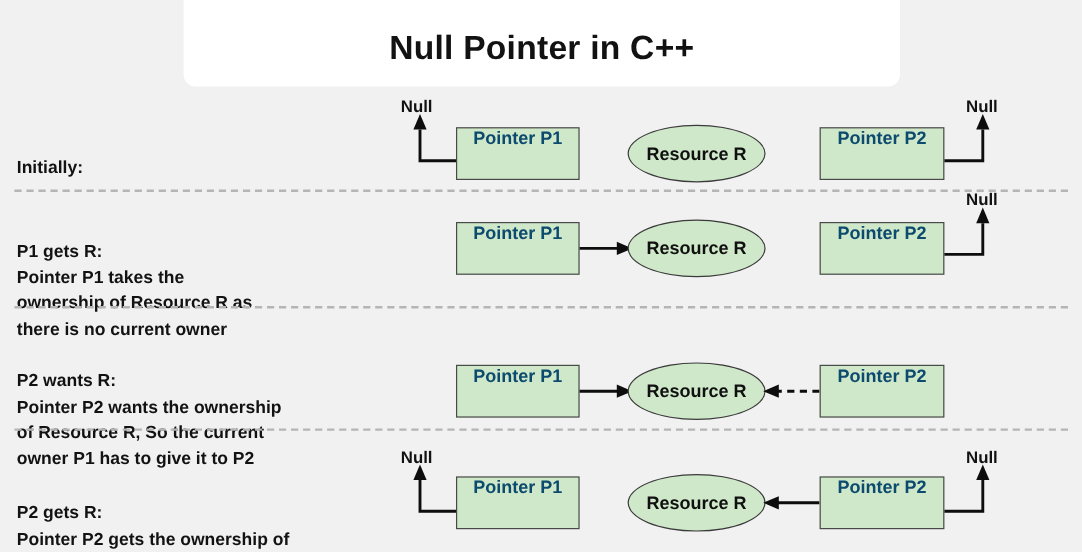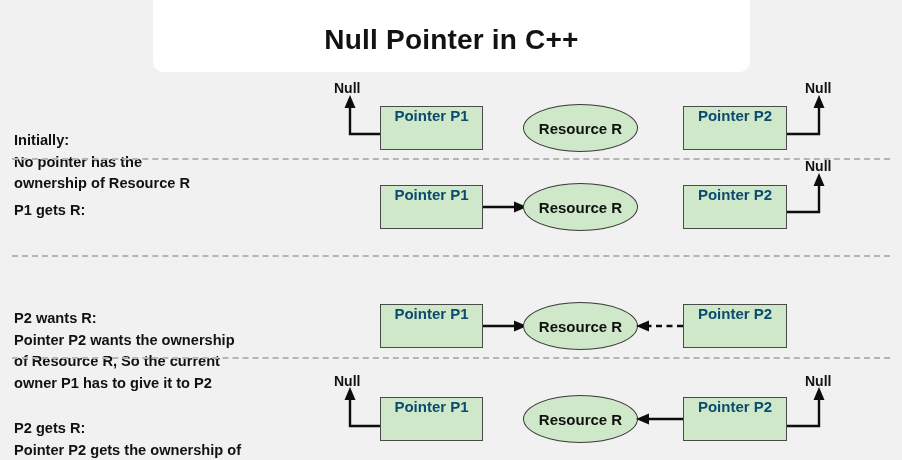--- a/index.html
+++ b/index.html
@@ -125,21 +125,20 @@
 </head>
 <body>
 
 <div id="title-banner">
   <div id="title-text">Null Pointer in C++</div>
 </div>
 
 <div class="row" style="top:0;">
   <div class="row-desc" style="top:86px;">
     <span class="lead">Initially:</span>
-    <span class="body">No pointer has the<br>ownership of Resource R</span>
   </div>
 
   <div class="diagram">
     <div class="null-label" style="left:334px; top:80px;">Null</div>
     <svg class="connector" style="left:340px; top:94px; width:50px; height:46px;">
       <path d="M 42 40 L 10 40 L 10 14"></path>
       <polygon points="10,1 4.5,14 15.5,14"></polygon>
     </svg>
     <div class="node-box" style="left:380px; top:106px; width:103px; height:44px;">
       <span>Pointer P1</span>
@@ -158,20 +157,21 @@
     </svg>
     <div class="null-label" style="left:805px; top:80px;">Null</div>
   </div>
 
   <div class="divider" style="top:158px;"></div>
 </div>
 
 <div class="row" style="top:0;">
   <div class="row-desc" style="top:156px;">
     <span class="lead">P1 gets R:</span>
+    <span class="body">Pointer P1 takes the<br>ownership of Resource R as<br>there is no current owner</span>
   </div>
 
   <div class="diagram">
     <div class="node-box" style="left:380px; top:185px; width:103px; height:44px;">
       <span>Pointer P1</span>
     </div>
 
     <svg class="connector" style="left:483px; top:198px; width:46px; height:20px;">
       <line x1="0" y1="9" x2="33" y2="9"></line>
       <polygon points="44,9 31,3.5 31,14.5"></polygon>

